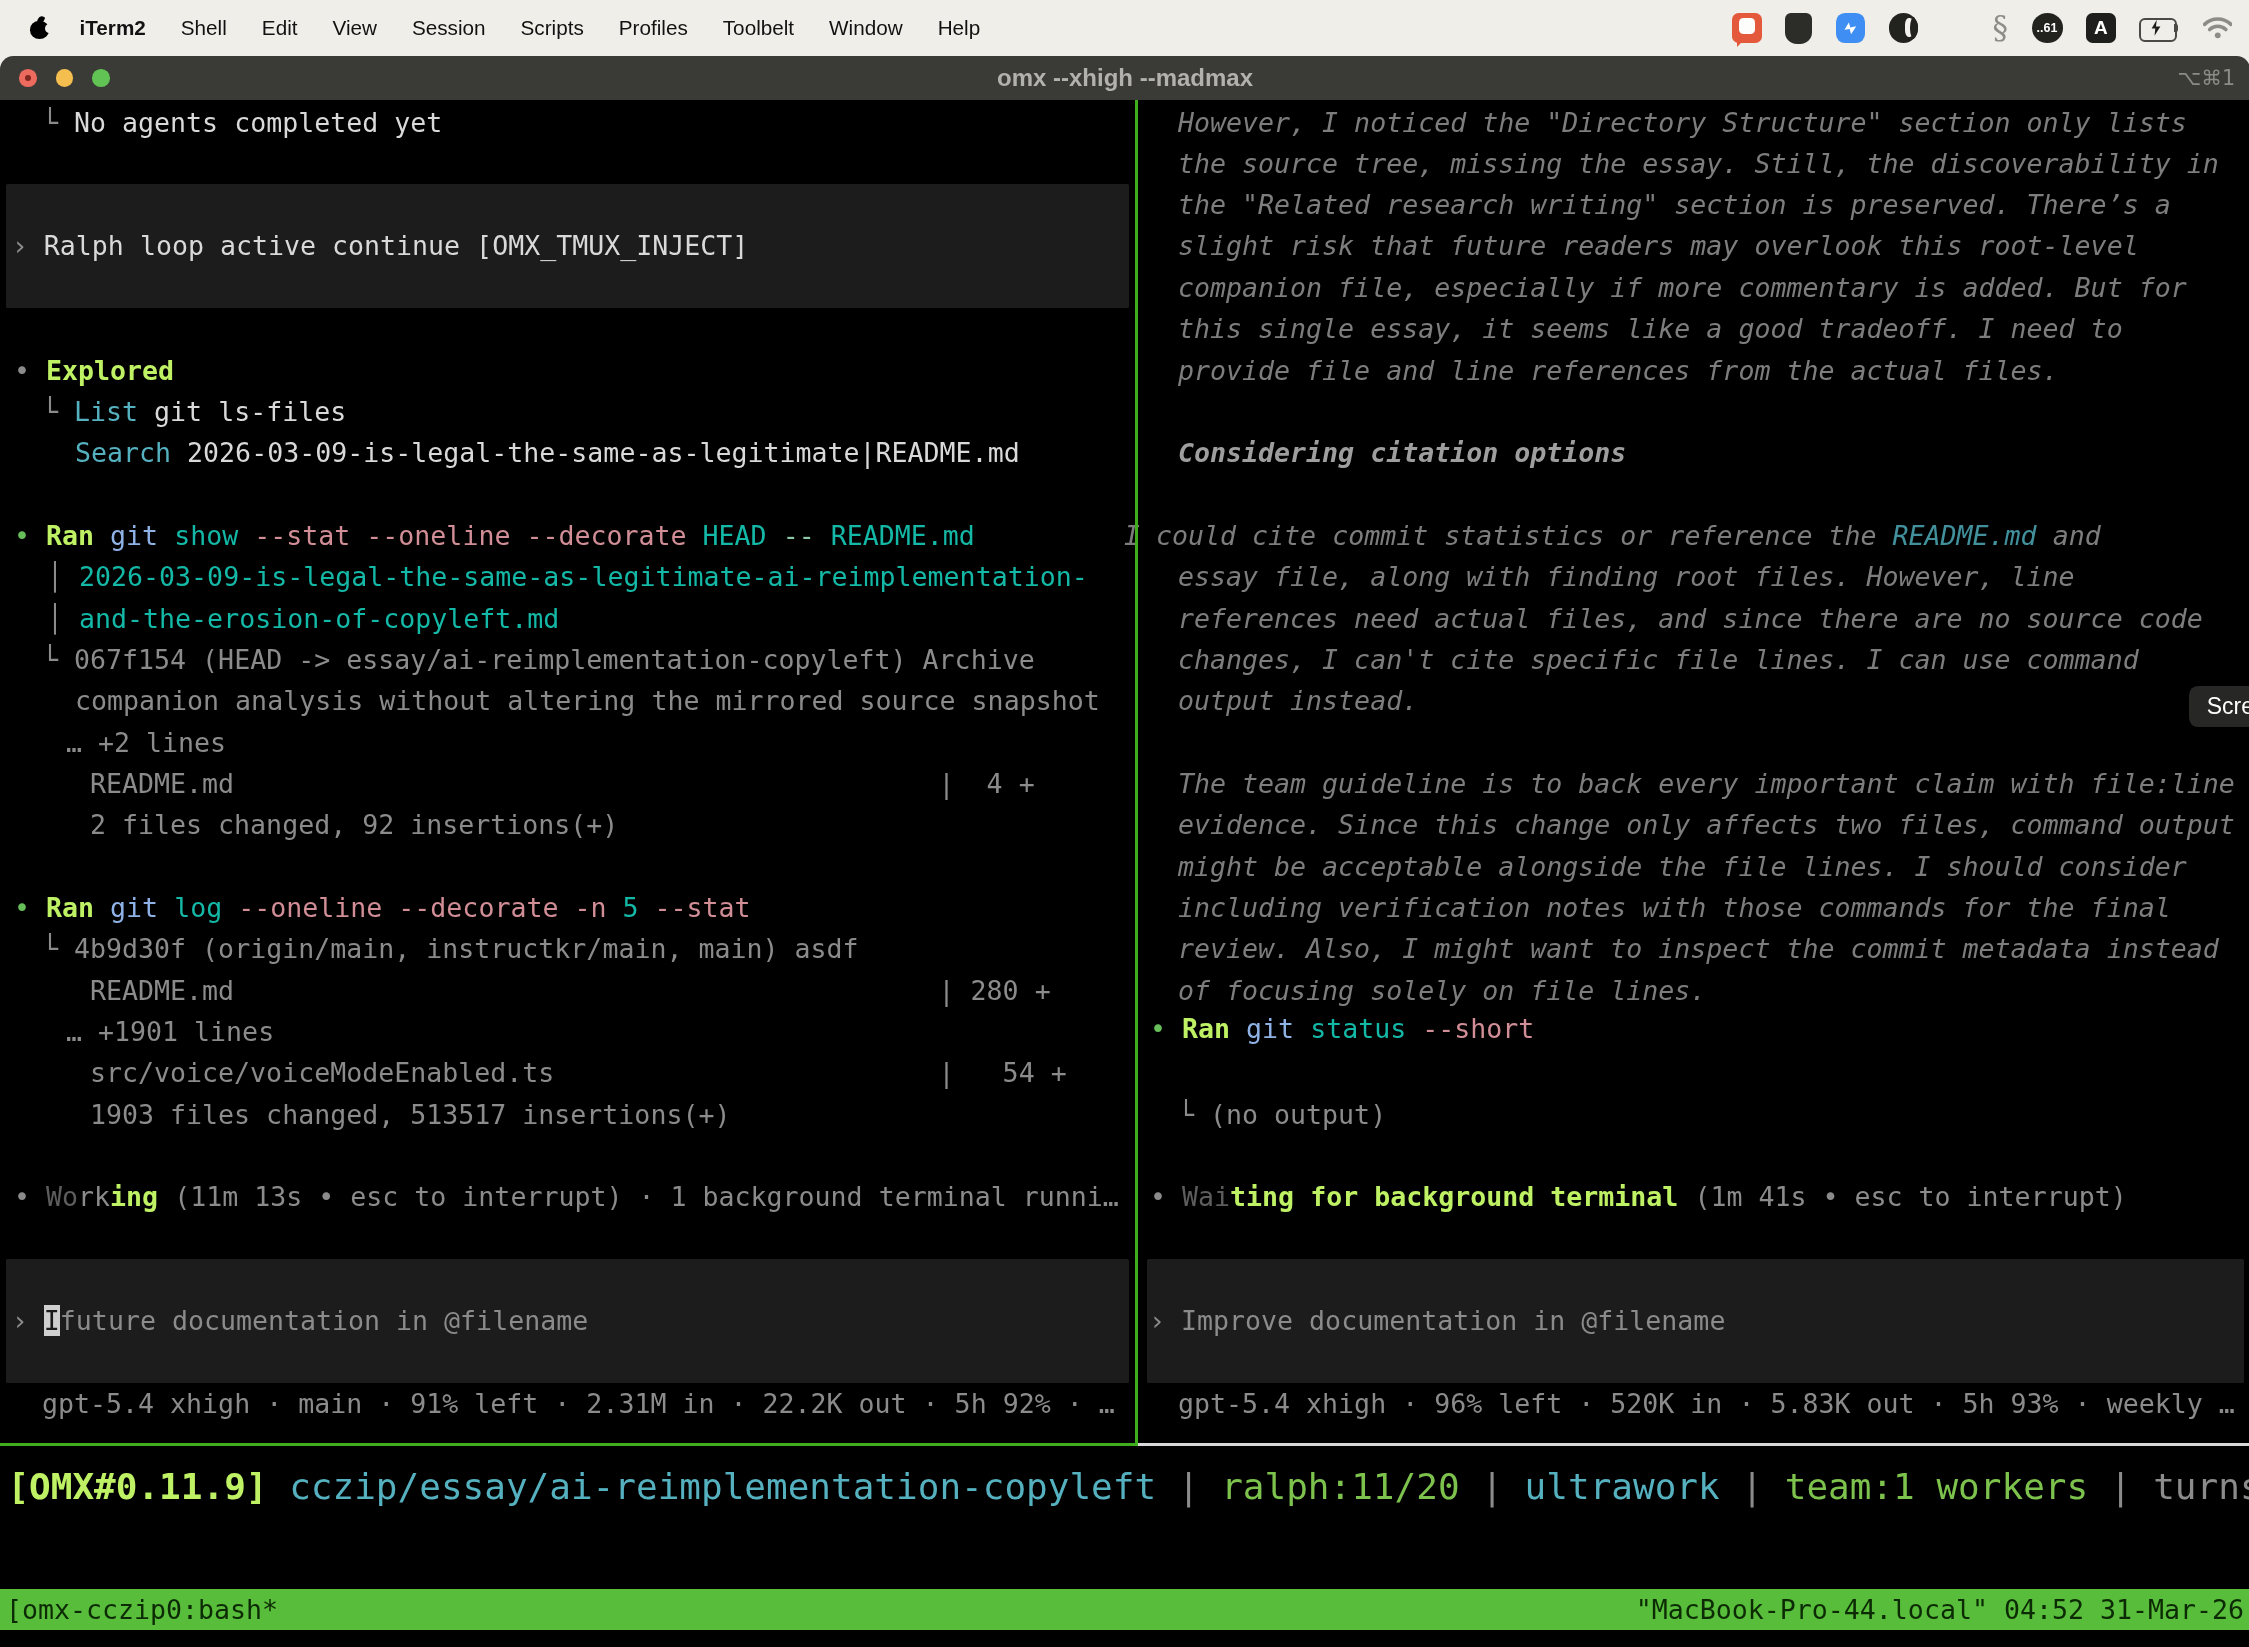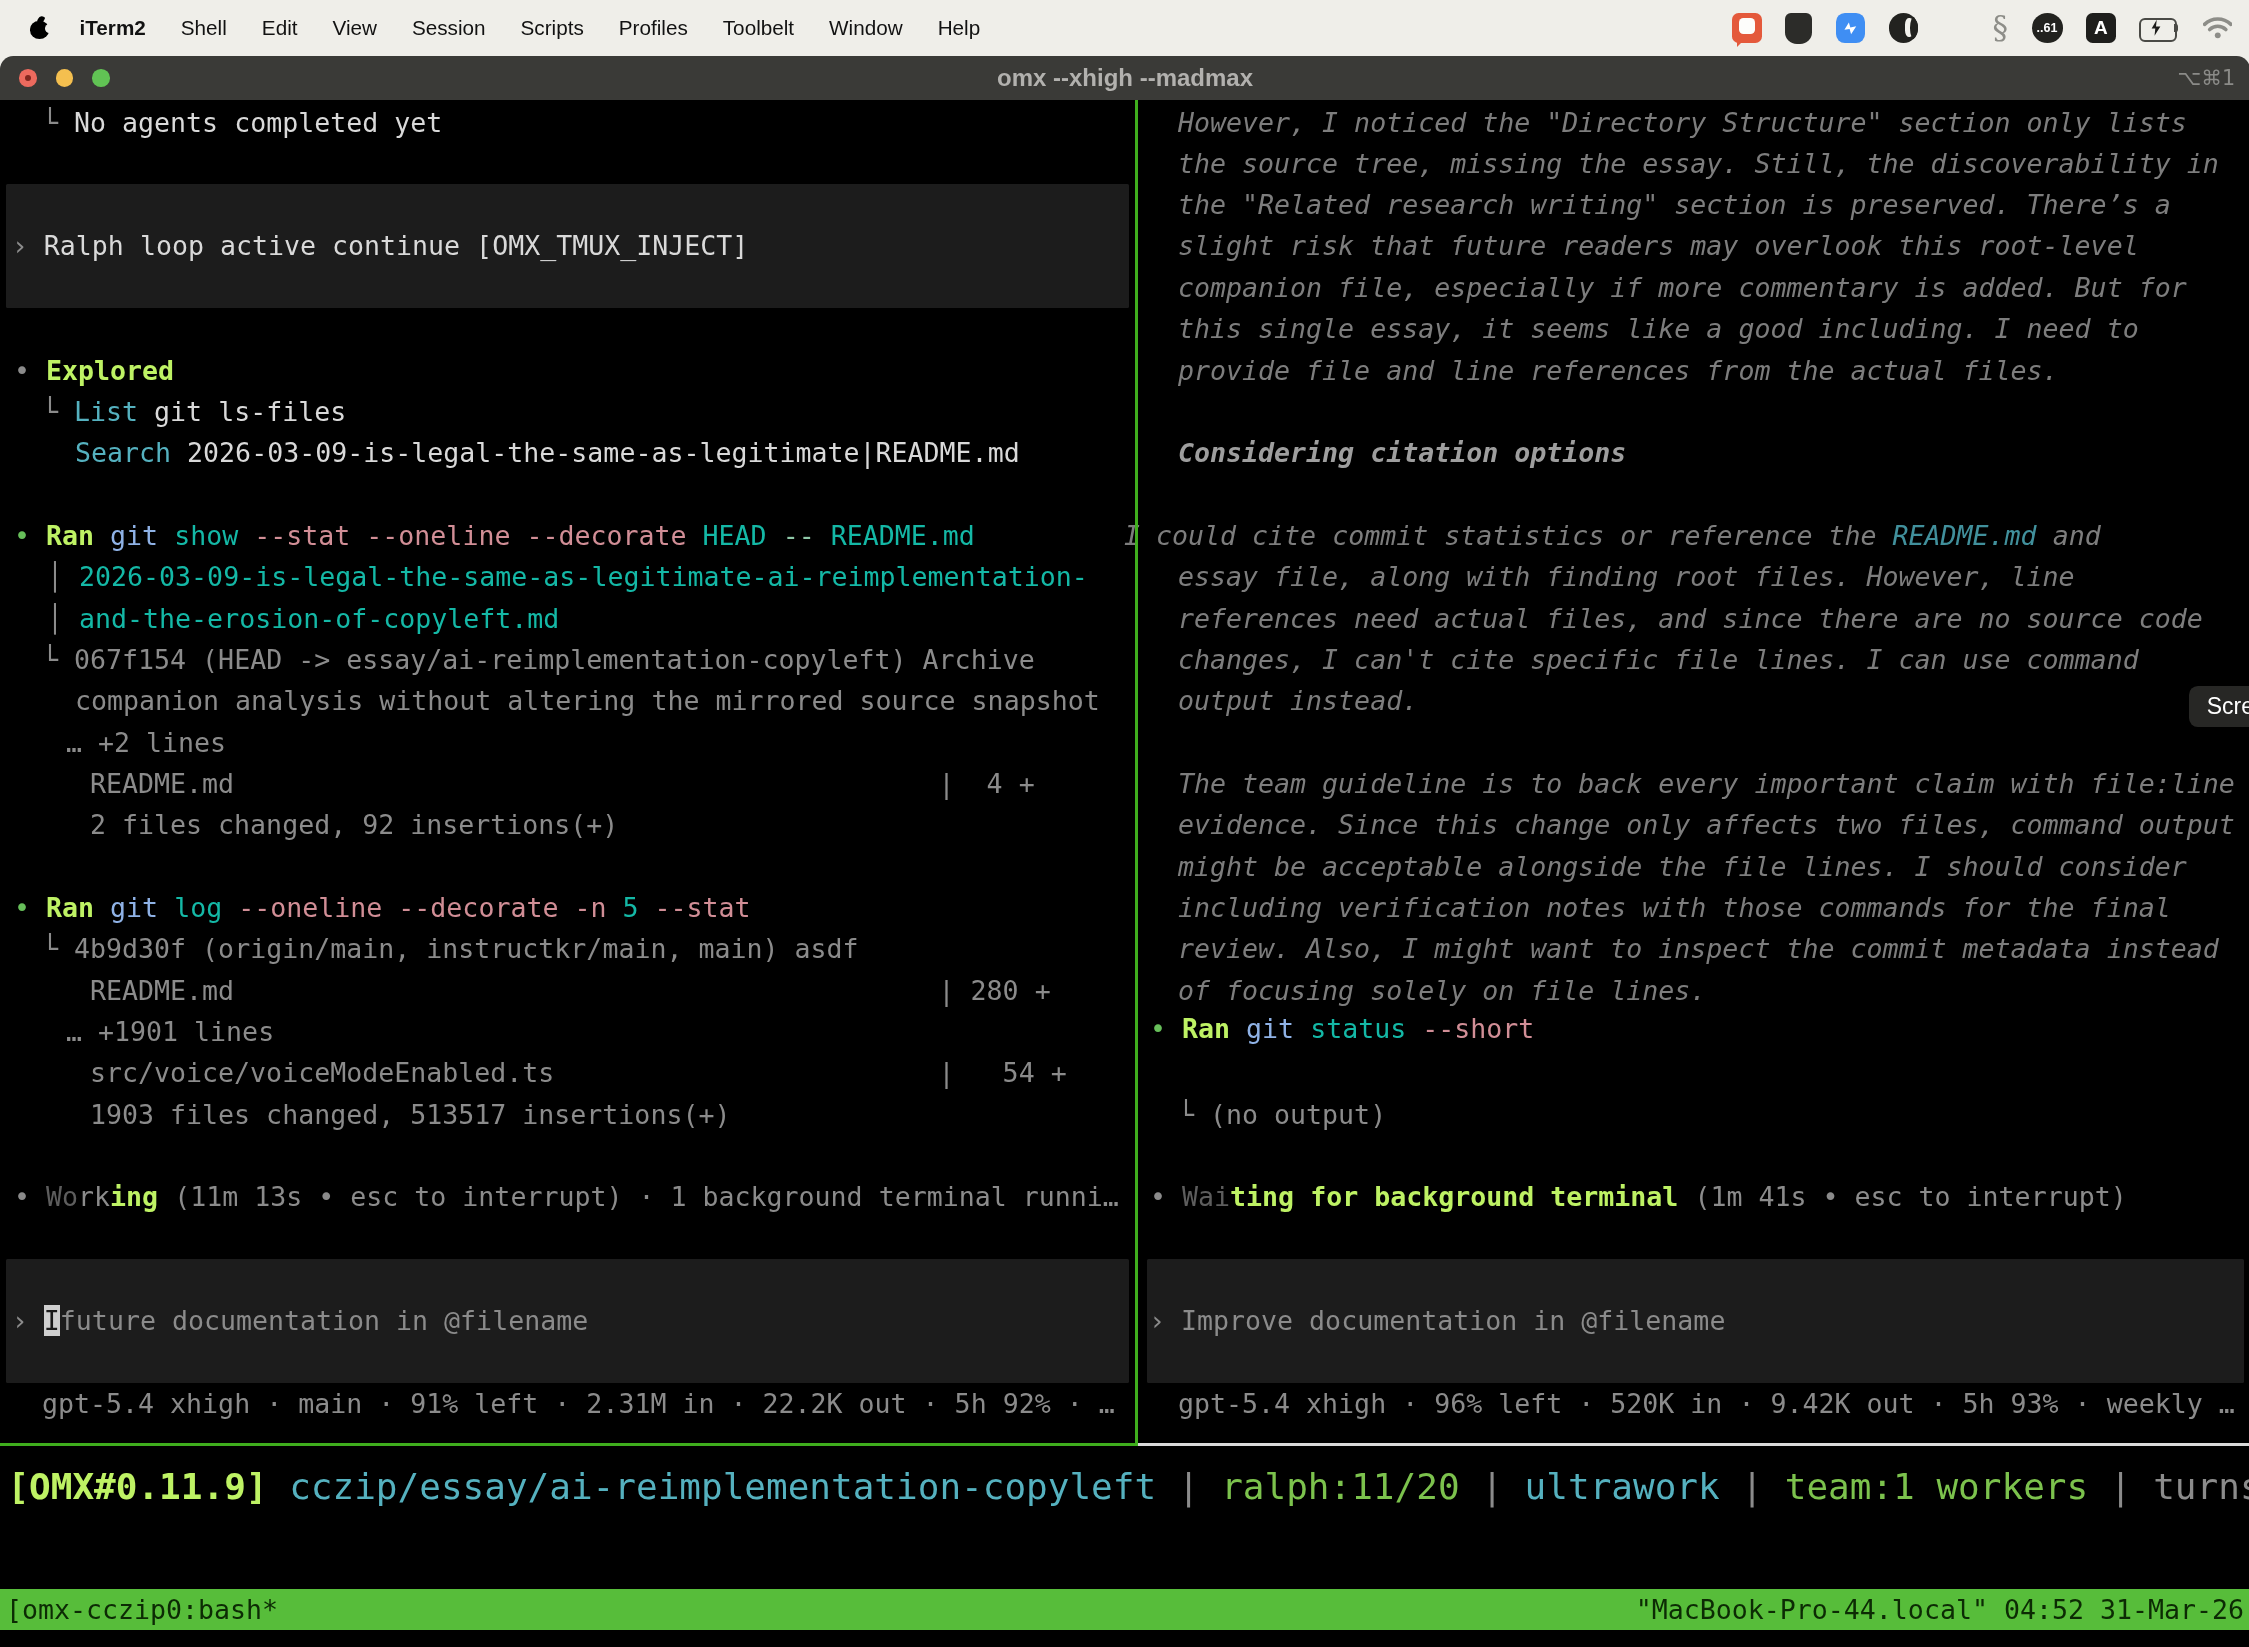--- a/index.html
+++ b/index.html
@@ -209,39 +209,39 @@
       <div class="tline" style="top: 1200px; left: 11.8px;"><span class="g">› </span><span class="cur">I</span><span class="g">future documentation in @filename</span></div>
       <div class="tline" style="top: 1283px; left: 42px;"><span class="g">gpt-5.4 xhigh · main · 91% left · 2.31M in · 22.2K out · 5h 92% · …</span></div>
     </div>
   <div class="pane" id="right-pane">
       <div class="inbox" style="top: 1159px; left: 1147px; width: 1097px; height: 124px;"></div>
       <div class="tline" style="top: 1.5px; left: 1178px;"><span class="it">However, I noticed the "Directory Structure" section only lists</span></div>
       <div class="tline" style="top: 43px; left: 1178px;"><span class="it">the source tree, missing the essay. Still, the discoverability in</span></div>
       <div class="tline" style="top: 84px; left: 1178px;"><span class="it">the "Related research writing" section is preserved. There’s a</span></div>
       <div class="tline" style="top: 125px; left: 1178px;"><span class="it">slight risk that future readers may overlook this root-level</span></div>
       <div class="tline" style="top: 167px; left: 1178px;"><span class="it">companion file, especially if more commentary is added. But for</span></div>
-      <div class="tline" style="top: 208px; left: 1178px;"><span class="it">this single essay, it seems like a good including. I need to</span></div>
+      <div class="tline" style="top: 208px; left: 1178px;"><span class="it">this single essay, it seems like a good tradeoff. I need to</span></div>
       <div class="tline" style="top: 250px; left: 1178px;"><span class="it">provide file and line references from the actual files.</span></div>
       <div class="tline" style="top: 332px; left: 1178px;"><span class="itb">Considering citation options</span></div>
       <div class="tline" style="top: 415px; left: 1124px;"><span class="it">I could cite commit statistics or reference the </span><span class="itlink">README.md</span><span class="it"> and</span></div>
       <div class="tline" style="top: 456px; left: 1178px;"><span class="it">essay file, along with finding root files. However, line</span></div>
       <div class="tline" style="top: 498px; left: 1178px;"><span class="it">references need actual files, and since there are no source code</span></div>
       <div class="tline" style="top: 539px; left: 1178px;"><span class="it">changes, I can't cite specific file lines. I can use command</span></div>
       <div class="tline" style="top: 580px; left: 1178px;"><span class="it">output instead.</span></div>
       <div class="tline" style="top: 663px; left: 1178px;"><span class="it">The team guideline is to back every important claim with file:line</span></div>
       <div class="tline" style="top: 704px; left: 1178px;"><span class="it">evidence. Since this change only affects two files, command output</span></div>
       <div class="tline" style="top: 746px; left: 1178px;"><span class="it">might be acceptable alongside the file lines. I should consider</span></div>
       <div class="tline" style="top: 787px; left: 1178px;"><span class="it">including verification notes with those commands for the final</span></div>
       <div class="tline" style="top: 828px; left: 1178px;"><span class="it">review. Also, I might want to inspect the commit metadata instead</span></div>
       <div class="tline" style="top: 870px; left: 1178px;"><span class="it">of focusing solely on file lines.</span></div>
       <div class="tline" style="top: 908px; left: 1150px;"><span class="gb">• </span><span class="b">Ran</span><span class="w"> </span><span class="bl">git</span><span class="lv"> status </span><span class="pk">--short</span></div>
       <div class="tline" style="top: 994px; left: 1178px;"><span class="g">└ (no output)</span></div>
       <div class="tline" style="top: 1076px; left: 1150px;"><span class="g">• </span><span class="dim">Wai</span><span class="b">ting for background terminal</span><span class="g"> (1m 41s • esc to interrupt)</span></div>
       <div class="tline" style="top: 1200px; left: 1149px;"><span class="g">› Improve documentation in @filename</span></div>
-      <div class="tline" style="top: 1283px; left: 1178px;"><span class="g">gpt-5.4 xhigh · 96% left · 520K in · 9.42K out · 5h 93% · weekly …</span></div>
+      <div class="tline" style="top: 1283px; left: 1178px;"><span class="g">gpt-5.4 xhigh · 96% left · 520K in · 5.83K out · 5h 93% · weekly …</span></div>
     </div>
   <div class="divider-v"></div>
   <div class="border-left"></div>
   <div class="border-right"></div>
   <div class="omx-line" id="omx-line"><span class="b">[OMX#0.11.9]</span><span class="w"> </span><span class="cy">cczip/essay/ai-reimplementation-copyleft</span><span class="g"> | </span><span class="lime">ralph:11/20</span><span class="g"> | </span><span class="cy">ultrawork</span><span class="g"> | </span><span class="lime">team:1 workers</span><span class="g"> | </span><span class="g">turns:10</span><span class="g"> | </span><span class="g">session:12m</span><span class="g"> | </span><span class="g">last:5m ago</span></div>
   <div class="tmux-bar">
     <span class="tmux-left">[omx-cczip0:bash*</span>
     <span class="tmux-right">"MacBook-Pro-44.local" 04:52 31-Mar-26</span>
   </div>
 </div>

